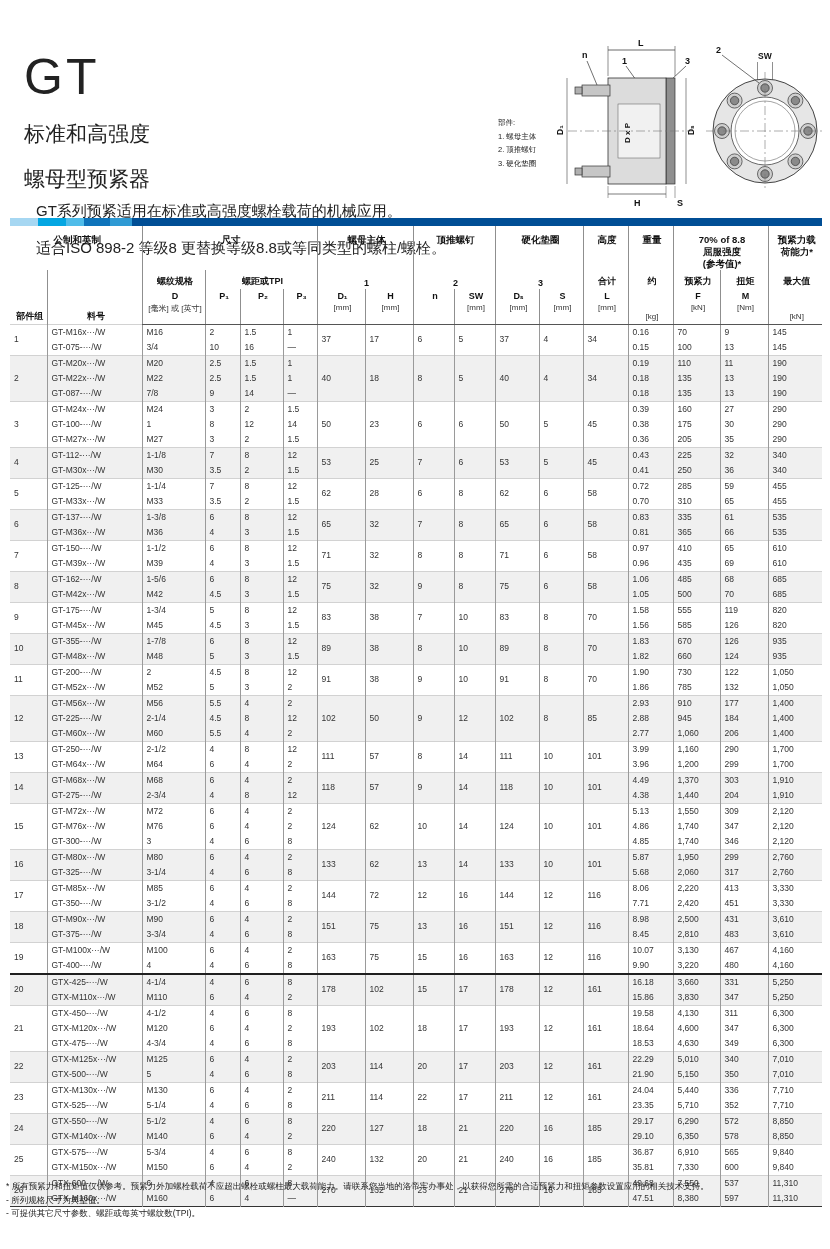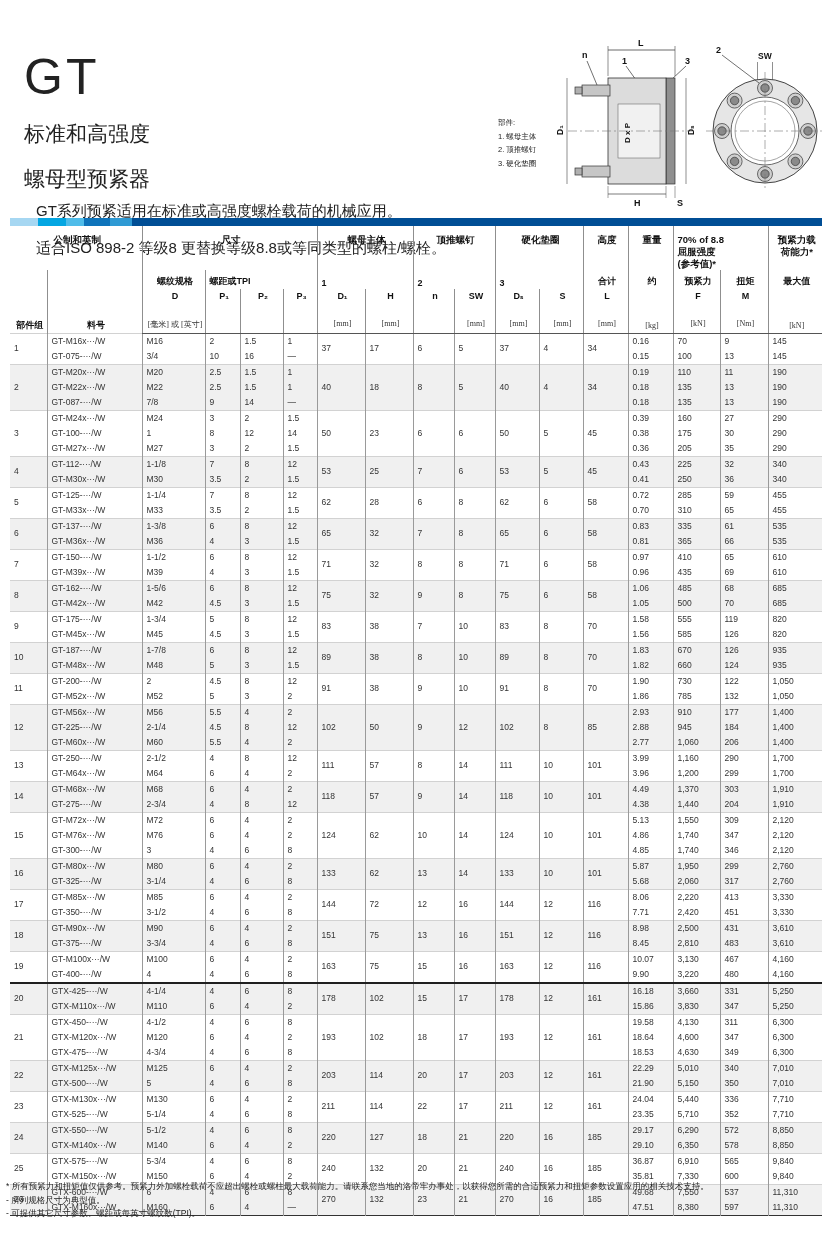--- a/index.html
+++ b/index.html
@@ -28,23 +28,23 @@
   col.cds{width:44px}col.cs{width:44px}col.cl{width:45px}col.ckg{width:45px}col.cf{width:47px}
   col.cm{width:48px}col.cmax{width:54px}
 
   th{font-weight:bold;text-align:center;vertical-align:top;padding:2px 1px 0 4px;color:#111;
      border-left:1px solid #8f8f8f;}
   .nl{border-left:none !important;}
   tr.r1 th{font-size:9.5px;height:32px;padding-top:8px;}
   tr.r2 th{font-size:9px;height:16px;vertical-align:bottom;padding-bottom:1px;}
   tr.r3 th{font-size:9px;height:30px;padding-bottom:3px;border-bottom:1px solid #555;}
   th.vb{vertical-align:bottom;padding-bottom:3px;}
-  .ctr{text-align:left;margin-left:29px;}
+  .ctr{text-align:center;margin-left:29px;}
   .pre{white-space:pre-line;line-height:1.25;padding-top:3px;}
-  .unit{display:block;font-weight:normal;font-size:8px;color:#333;margin-top:18px;font-family:Liberation Serif, serif;}
+  .unit{display:block;font-weight:normal;font-size:8px;color:#333;margin-top:2px;}
 
   td{font-size:8.5px;color:#333;height:15px;padding:0 0 0 4px;line-height:1.05;
      border-left:1px solid #9a9a9a;vertical-align:middle;}
   td.cgc{border-left:none;}
   tr.shade td{background:#f0f0f0;}
   tr.gstart td{border-top:1px solid #d2d2d2;}
   tr.thick td{border-top:2px solid #1f1f1f;}
   tbody{border-bottom:1.5px solid #333;}
 
   
@@ -528,21 +528,21 @@
             <td>4.5</td>
             <td>3</td>
             <td>1.5</td>
             <td>1.56</td>
             <td>585</td>
             <td>126</td>
             <td>820</td>
           </tr>
           <tr class="shade gstart">
             <td rowspan="2" class="cgc">10</td>
-            <td>GT-187-···/W</td>
+            <td>GT-355-···/W</td>
             <td>1-7/8</td>
             <td>6</td>
             <td>8</td>
             <td>12</td>
             <td rowspan="2">89</td>
             <td rowspan="2">38</td>
             <td rowspan="2">8</td>
             <td rowspan="2">10</td>
             <td rowspan="2">89</td>
             <td rowspan="2">8</td>

